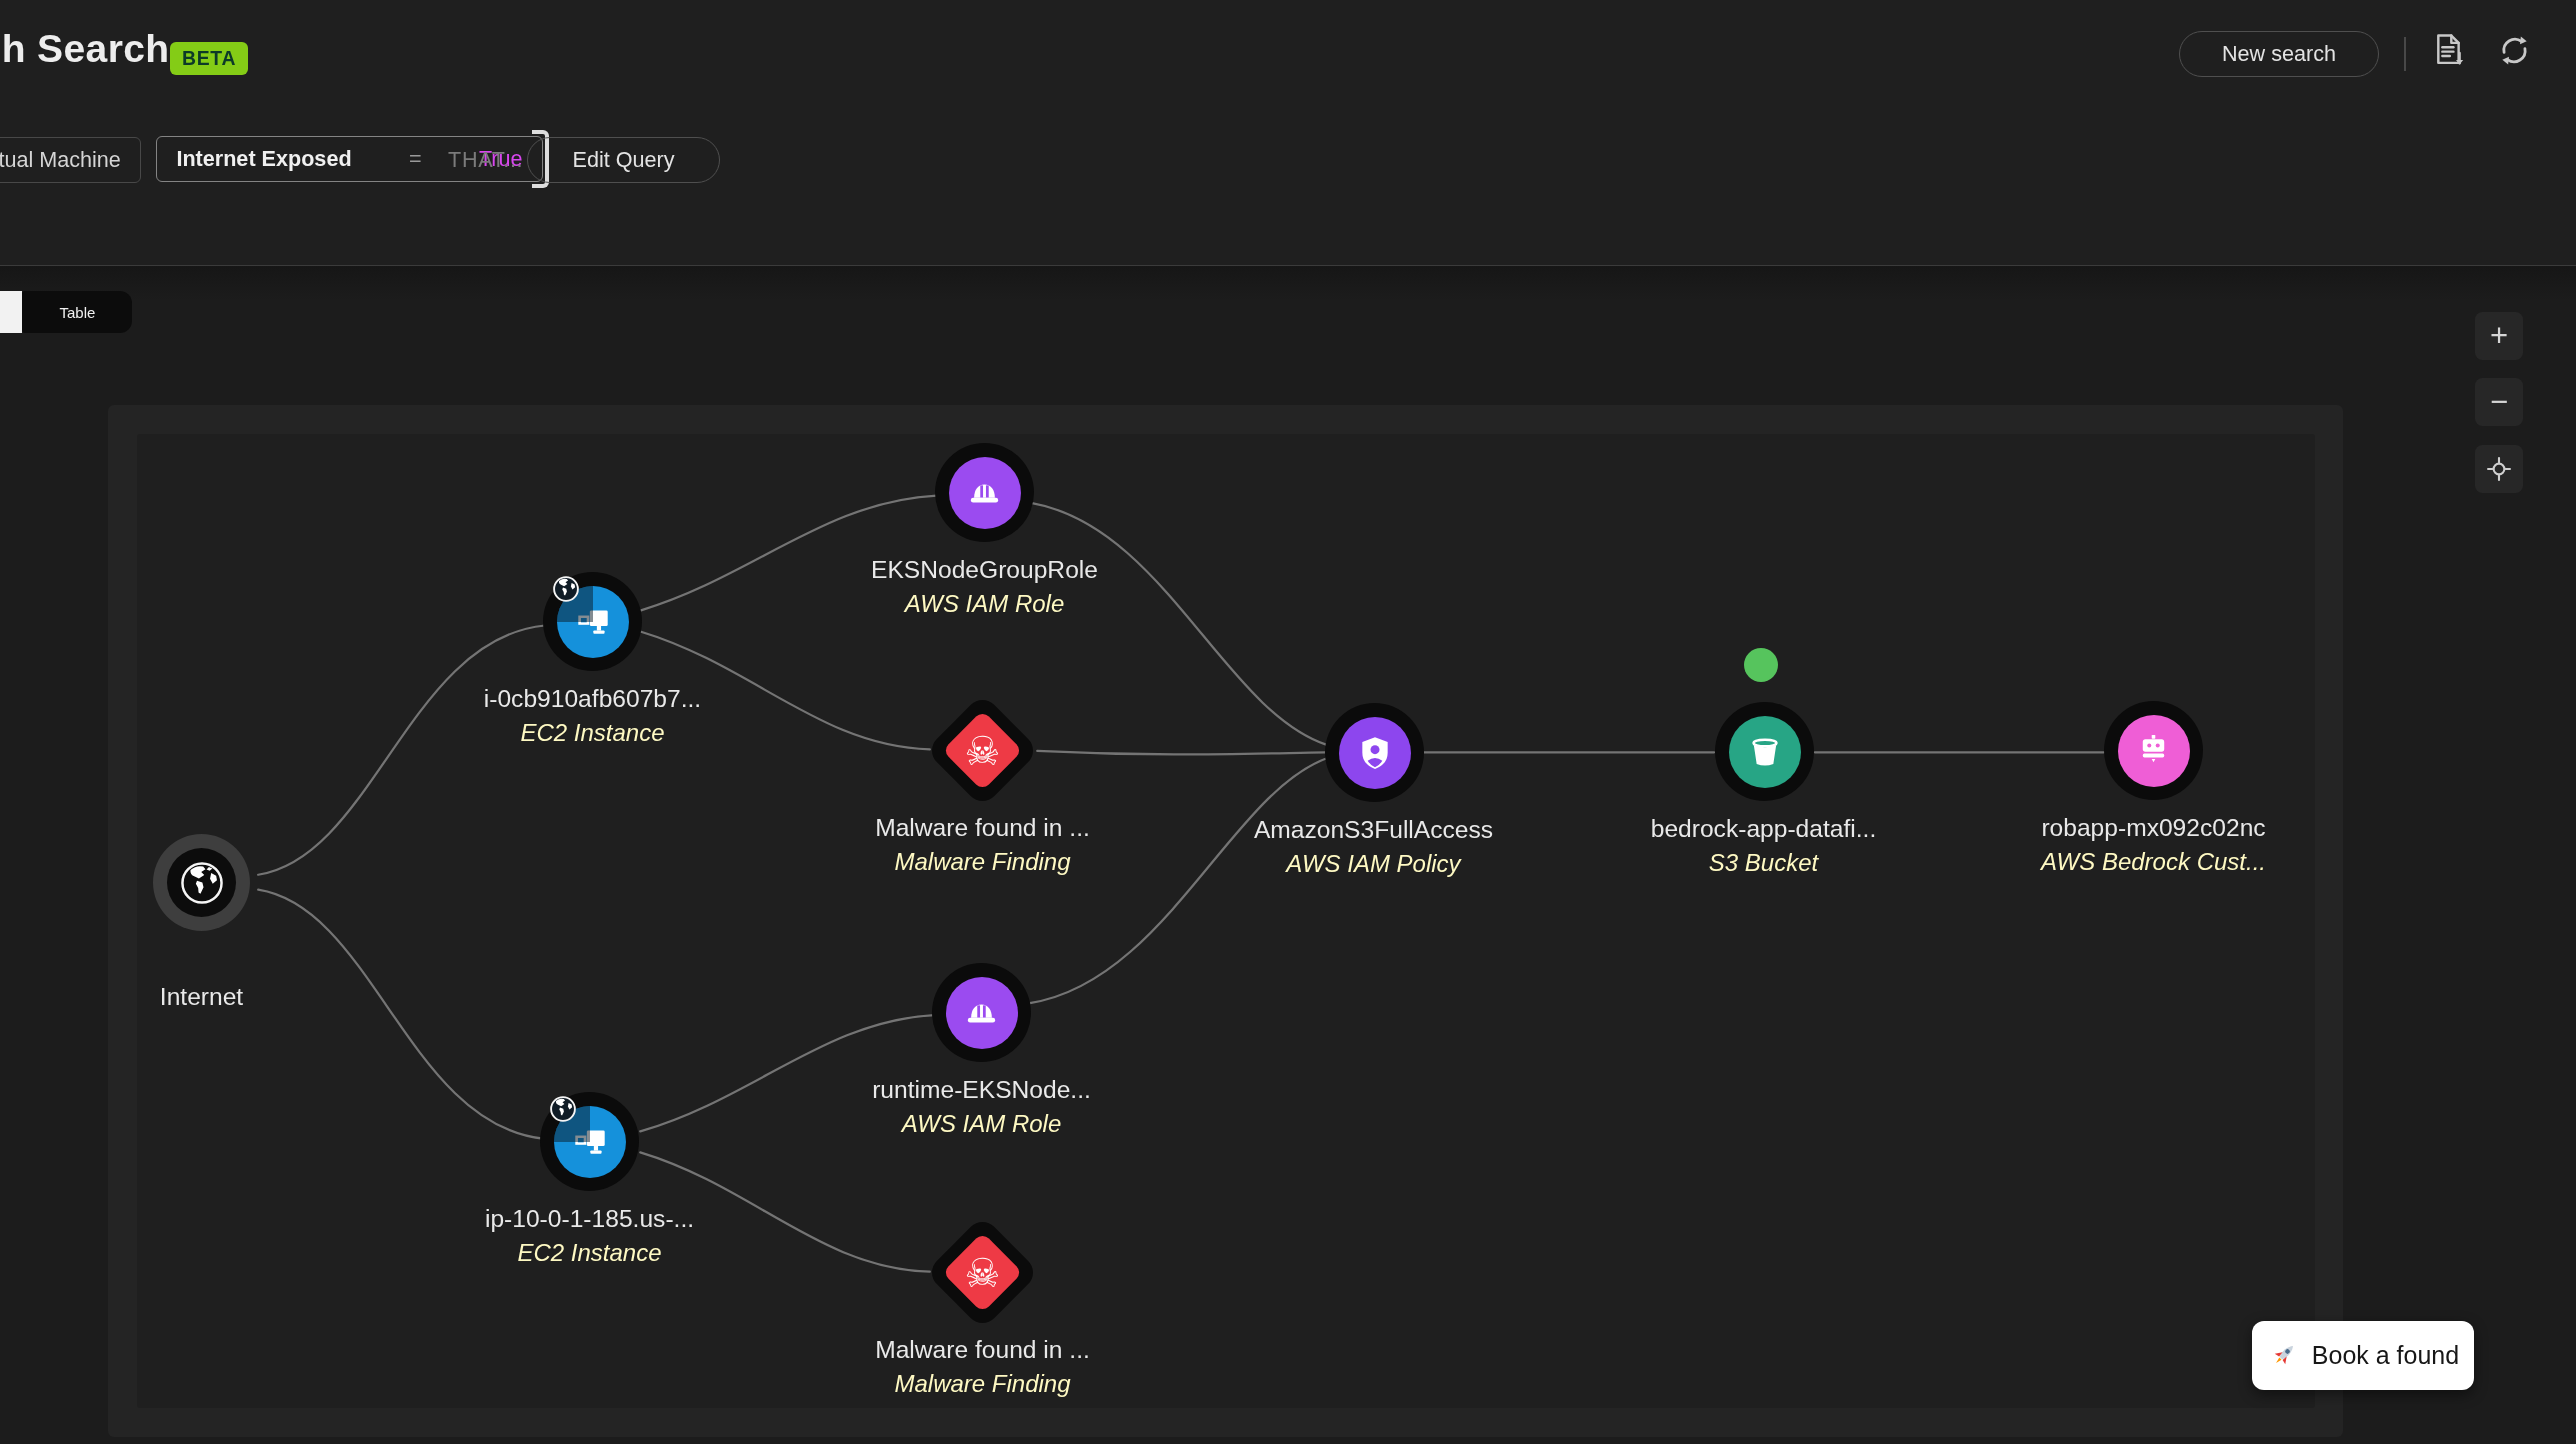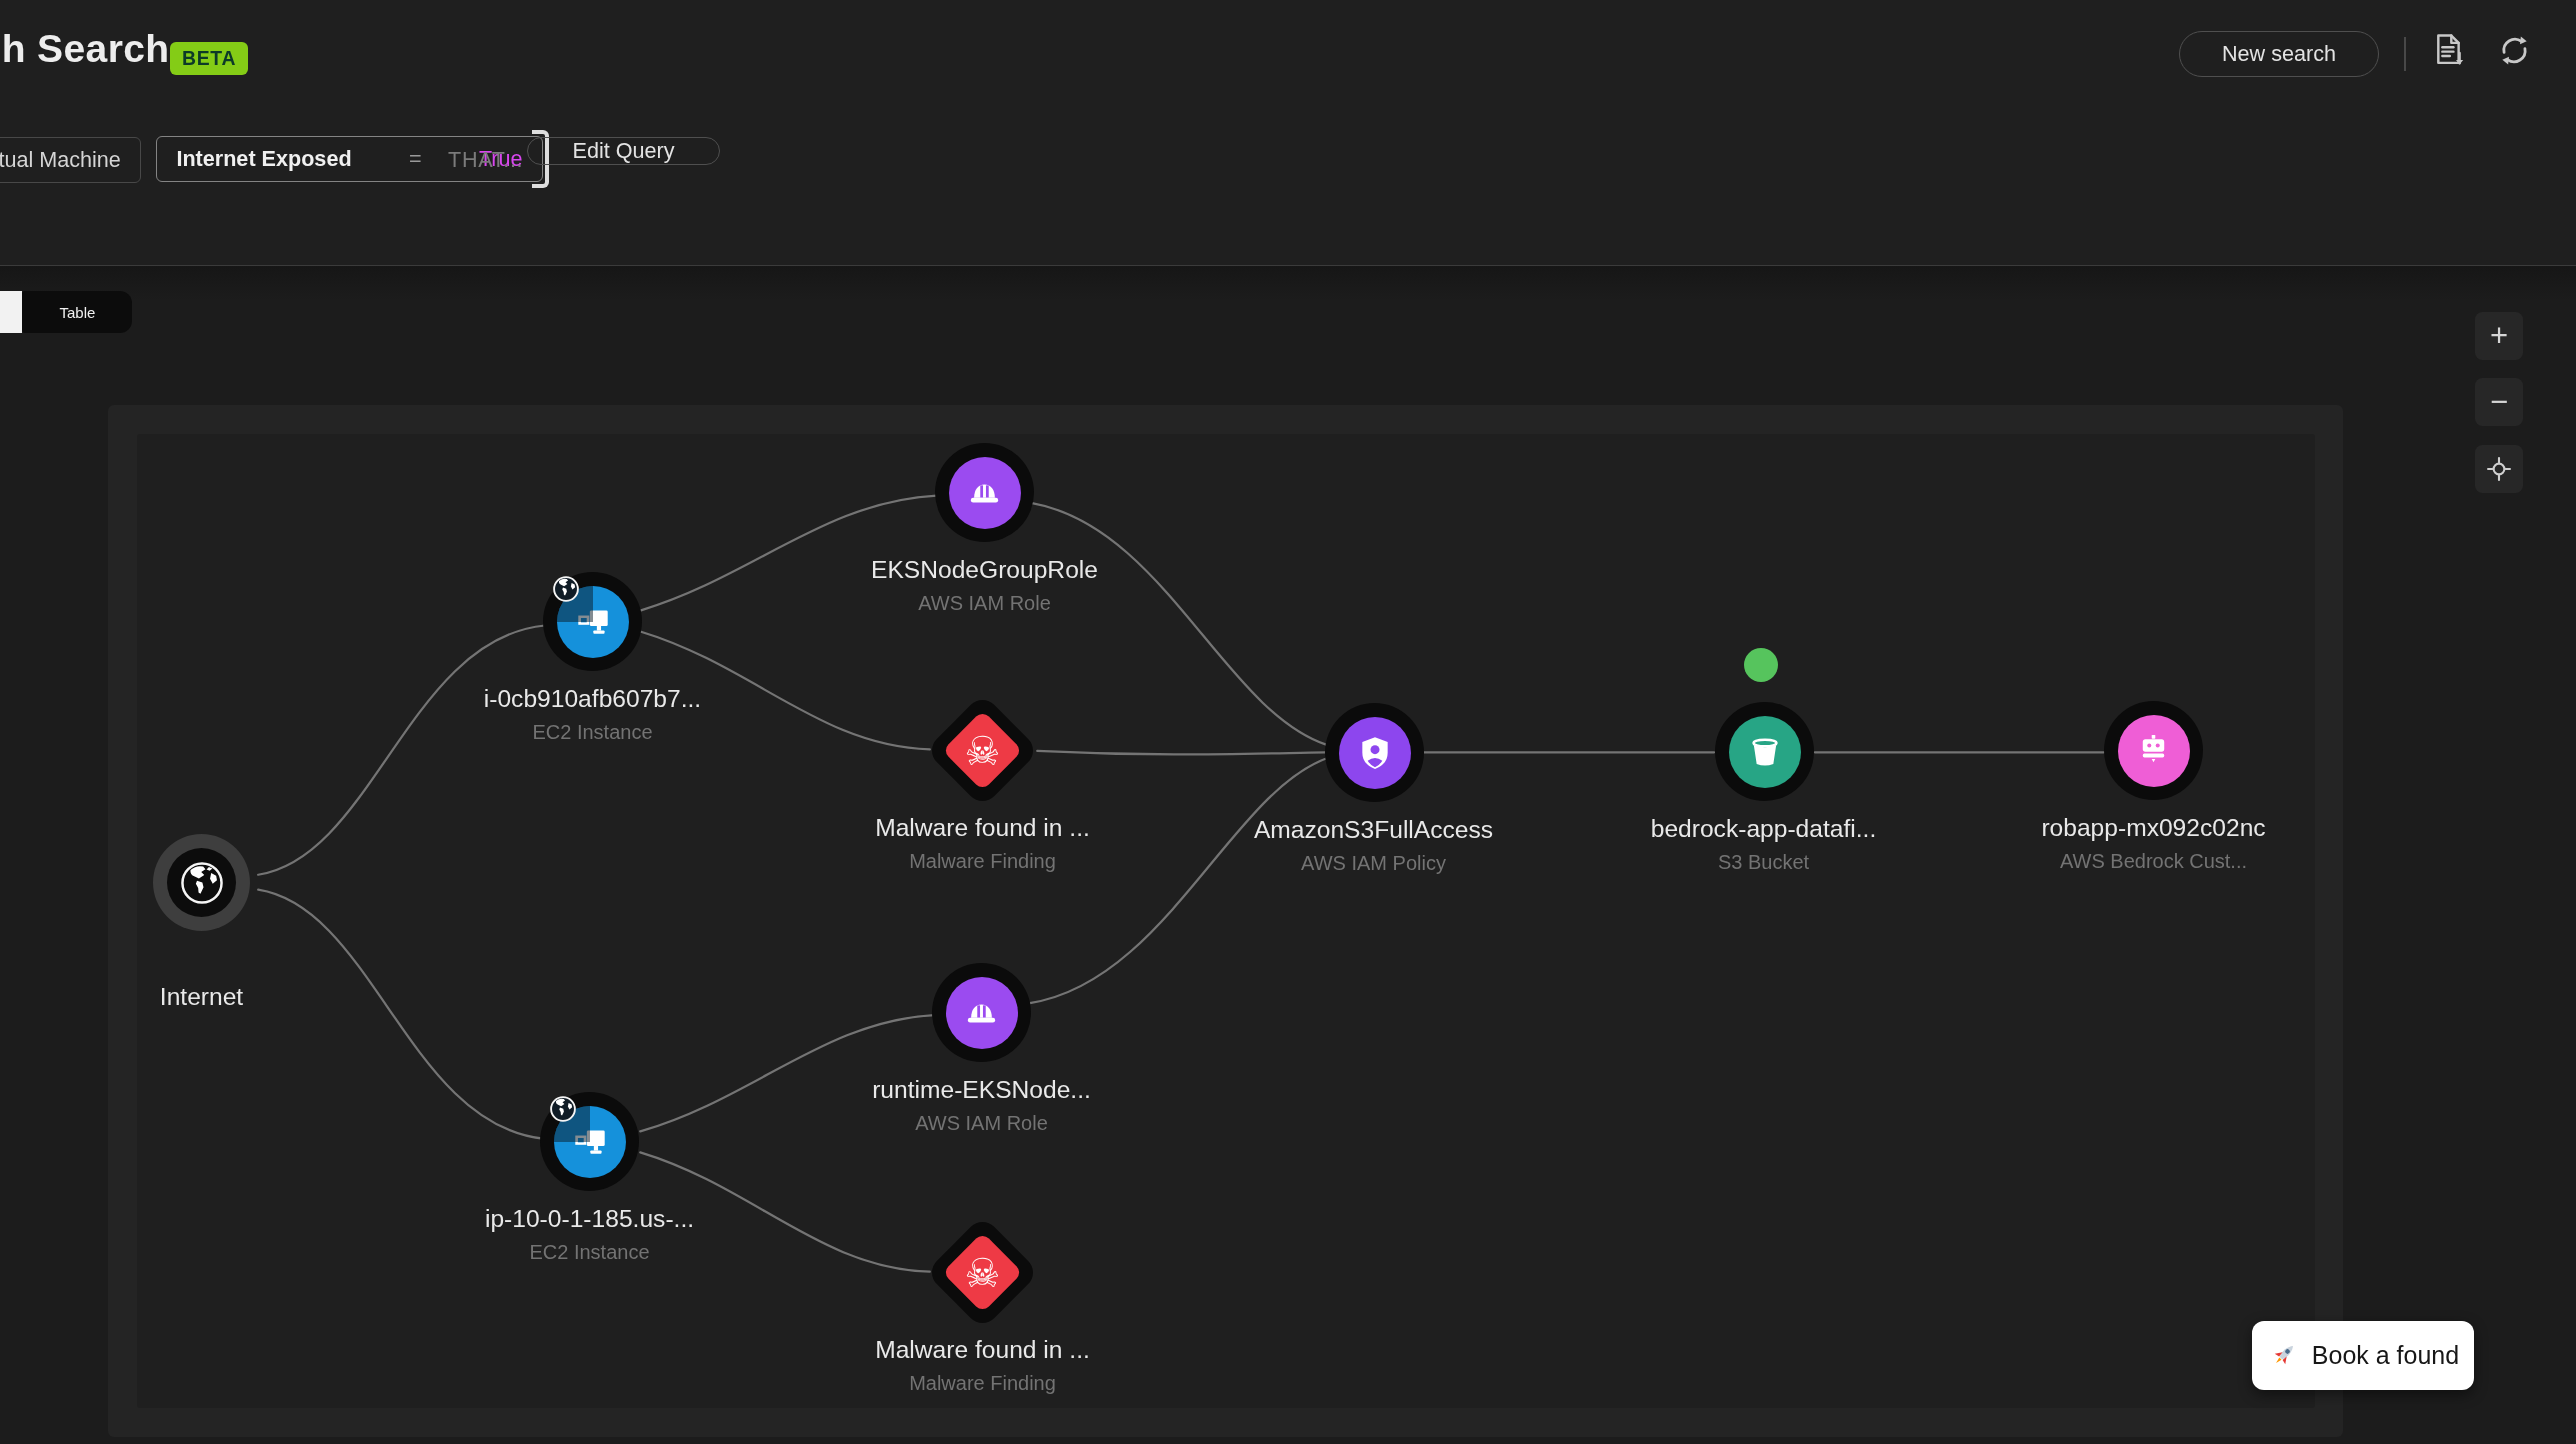--- a/index.html
+++ b/index.html
@@ -48,21 +48,21 @@
   .disc.shadowquad::before{content:'';position:absolute;left:0;top:0;width:50%;height:50%;background:rgba(9,26,38,.5);}
   .badge{position:absolute;left:9px;top:3px;width:28px;height:28px;z-index:4;}
   .dot{position:absolute;width:34px;height:34px;border-radius:50%;z-index:3;}
   .dnode{position:absolute;width:113px;height:113px;z-index:3;cursor:pointer;}
   .d-outer{position:absolute;left:16.4px;top:16.4px;width:81px;height:81px;background:#0b0b0b;border-radius:16.4px;transform:rotate(45deg);}
   .d-inner{position:absolute;left:28px;top:28px;width:57px;height:57px;border-radius:9px;transform:rotate(45deg);}
   .skull{position:absolute;left:0;top:0;width:113px;height:113px;display:flex;align-items:center;justify-content:center;
          color:#fff;font-size:40px;font-family:"DejaVu Sans",sans-serif;}
   .nlabel{position:absolute;width:343px;text-align:center;z-index:3;}
   .nlabel .l1{font-size:24.6px;color:#e9e9e9;line-height:30px;white-space:nowrap;}
-  .nlabel .l2{font-size:20px;color:#737373;line-height:27px;margin-top:4.5px;white-space:nowrap;}
+  .nlabel .l2{font-size:24px;color:#fef9c3;line-height:27px;margin-top:4.5px;white-space:nowrap;font-style:italic;}
   
   .demo{position:absolute;left:2252px;top:1321px;width:222px;height:69px;background:#ffffff;border-radius:12px;z-index:6;
         display:flex;align-items:center;justify-content:center;gap:12px;color:#171717;font-size:25px;font-weight:500;cursor:pointer;
         box-shadow:0 4.5px 13.4px rgba(0,0,0,.45);}
   svg{display:block;}
 </style>
 </head>
 <body>
 
 <div id="app">
@@ -95,21 +95,21 @@
     <div class="chip" style="left:-48px;top:137px;">
       <span>Virtual Machine</span>
     </div>
     <div class="chip chip-selected" style="left:156px;top:136px;">
       <span class="chip-field">Internet Exposed</span>
       <span class="chip-op">=</span>
       <span class="chip-value">True</span>
       <span class="bracket"></span>
     </div>
     <div class="that">THAT...</div>
-    <button class="pill-btn" style="left:527px;top:137px;width:193px;height:28px;">Edit Query</button>
+    <button class="pill-btn" style="left:527px;top:137px;width:193px;height:46px;">Edit Query</button>
   </div>
 
   <div class="divider"></div>
   <div class="divider-shade"></div>
 
   <div class="seg-white"></div>
   <div class="seg-table">
     <span>Table</span>
   </div>
 

